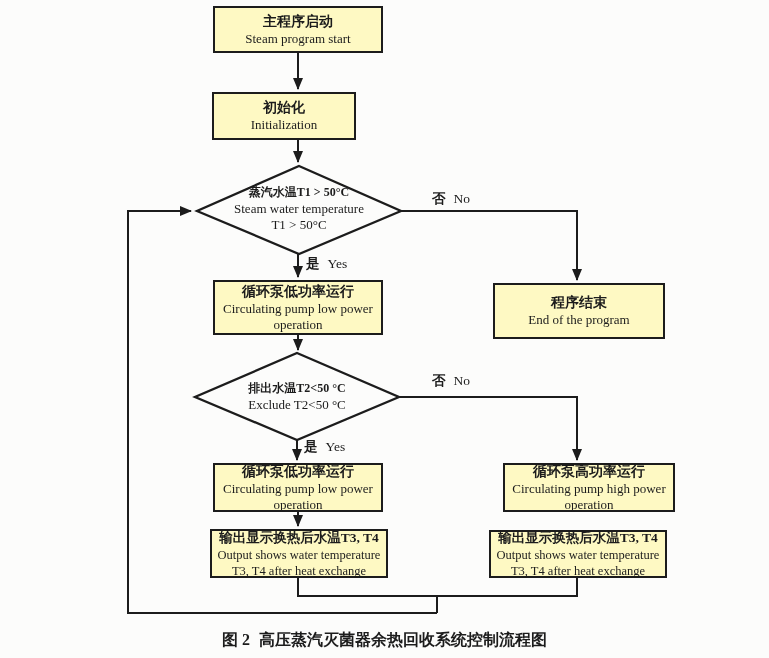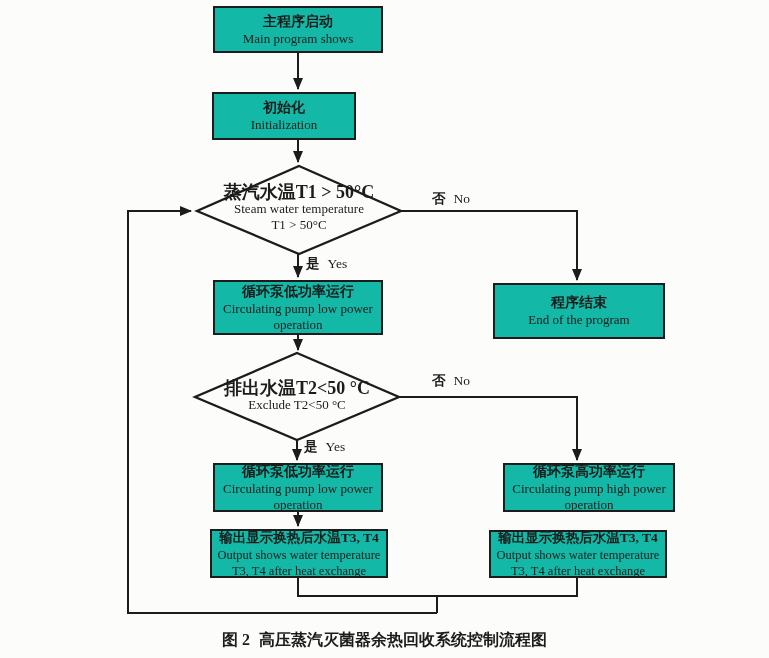--- a/index.html
+++ b/index.html
@@ -5,32 +5,32 @@
   html,body{margin:0;padding:0;background:#e8e8e8;}
   .page{
     position:relative;width:769px;height:658px;margin:0 auto;
     background:#fcfcfb;color:#1c1c1c;
     font-family:"Liberation Serif","DejaVu Serif",serif;
     overflow:hidden;
   }
   .lines{position:absolute;left:0;top:0;}
   .box{
     position:absolute;box-sizing:border-box;
-    border:2px solid #1c1c1c;background:#14b8a6;
+    border:2px solid #1c1c1c;background:#fef9c3;
     display:flex;flex-direction:column;justify-content:center;align-items:center;
     text-align:center;padding:1px 2px;
   }
   .zh{font-weight:bold;font-size:14px;line-height:18px;white-space:nowrap;}
   .zh-sm{font-weight:bold;font-size:13.5px;line-height:18px;white-space:nowrap;}
   .en{font-size:13px;line-height:16px;}
   .en-sm{font-size:12.5px;line-height:16px;white-space:nowrap;}
   .dtext{
     position:absolute;text-align:center;line-height:17px;
   }
-  .dtext .zh{font-size:18px;line-height:18px;}
+  .dtext .zh{font-size:12px;line-height:18px;}
   .elabel{
     position:absolute;display:flex;align-items:baseline;gap:8px;white-space:nowrap;
   }
   .elabel .zh{font-size:13.5px;}
   .elabel .en{font-size:13.5px;}
   .caption{
     position:absolute;left:0;right:0;top:629px;
     text-align:center;font-weight:bold;font-size:16px;line-height:22px;
     display:flex;justify-content:center;gap:9px;
   }
@@ -58,21 +58,21 @@
       <path d="M298,578 L298,596 L577,596 L577,578"></path>
       <path d="M437,596 L437,613"></path>
       <path d="M437,613 L128,613 L128,211 L191,211" marker-end="url(#arr)"></path>
       <polygon points="299,166 401,211 299,254 197,211" fill="#fcfcfb" stroke-width="2.3"></polygon>
       <polygon points="297,353 399,397 297,440 195,397" fill="#fcfcfb" stroke-width="2.3"></polygon>
     </g>
   </svg>
 
   <div class="box" style="left:213px;top:6px;width:170px;height:47px">
     <div class="zh">主程序启动</div>
-    <div class="en">Main program shows</div>
+    <div class="en">Steam program start</div>
   </div>
 
   <div class="box" style="left:212px;top:92px;width:144px;height:48px">
     <div class="zh">初始化</div>
     <div class="en">Initialization</div>
   </div>
 
   <div class="box" style="left:213px;top:280px;width:170px;height:55px">
     <div class="zh">循环泵低功率运行</div>
     <div class="en">Circulating pump low power operation</div>

